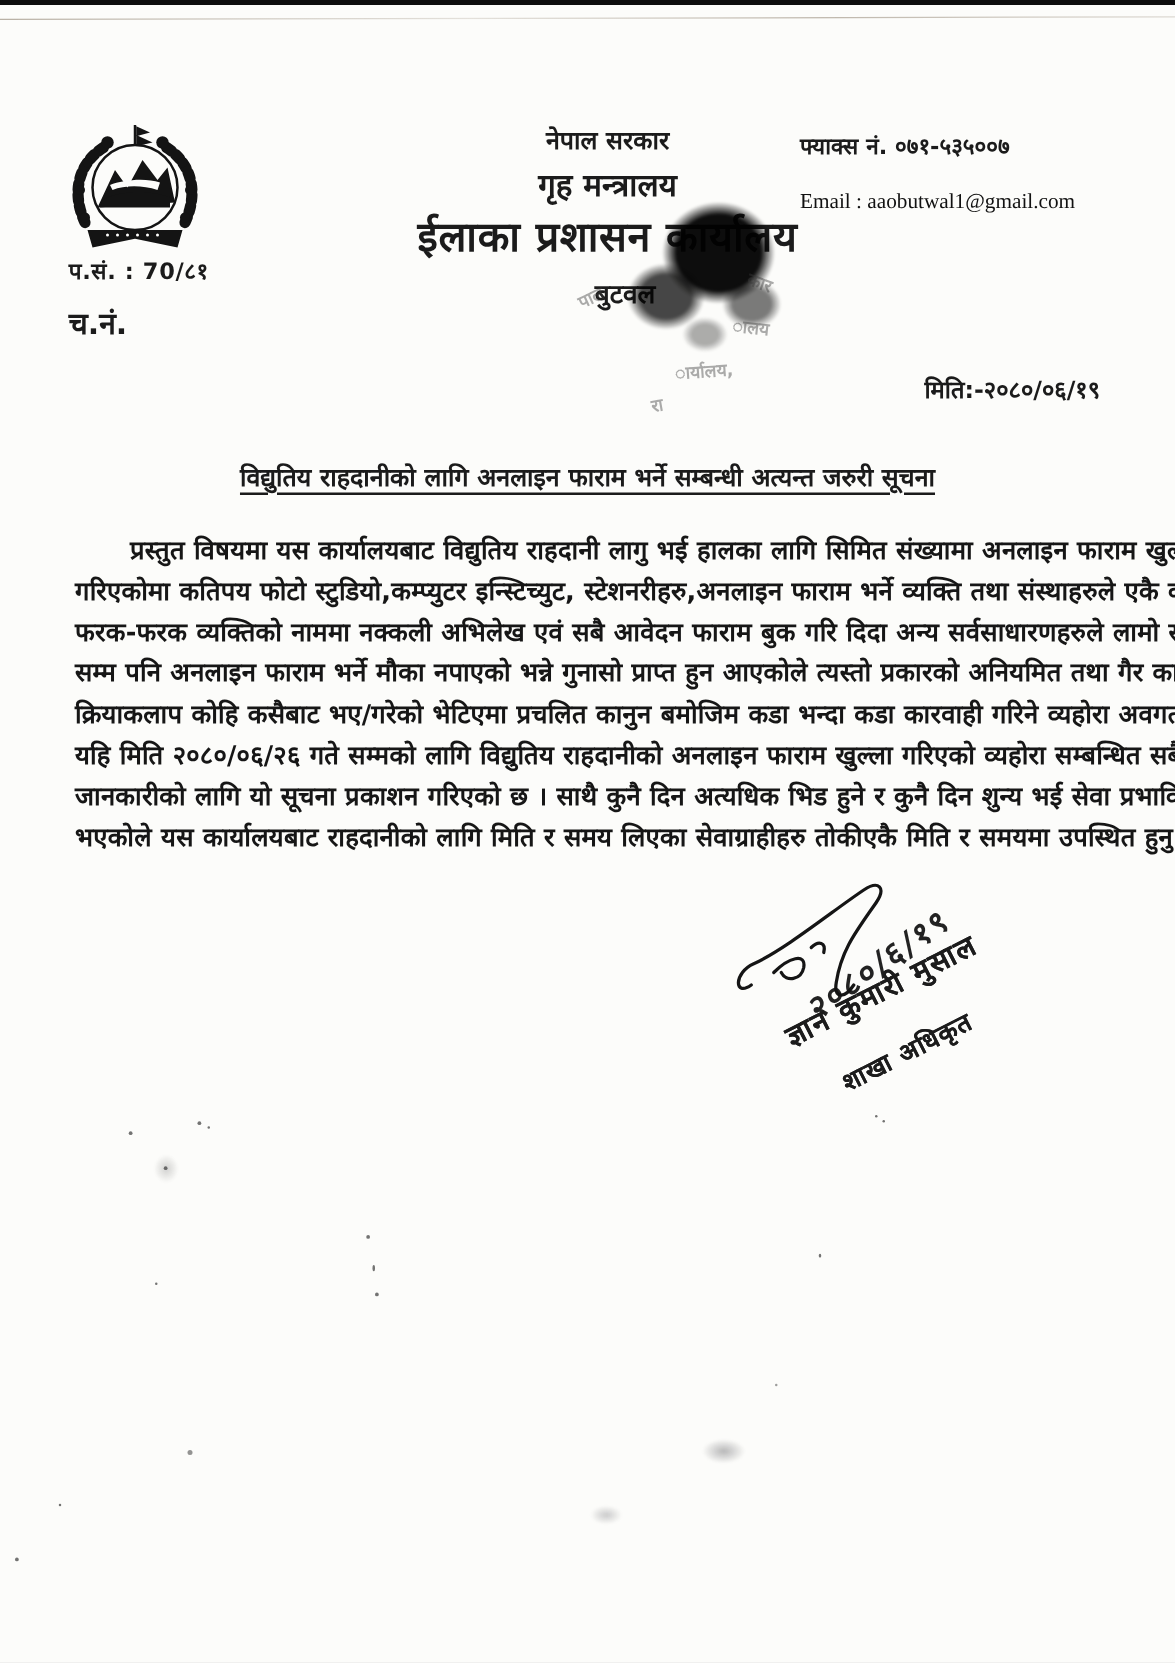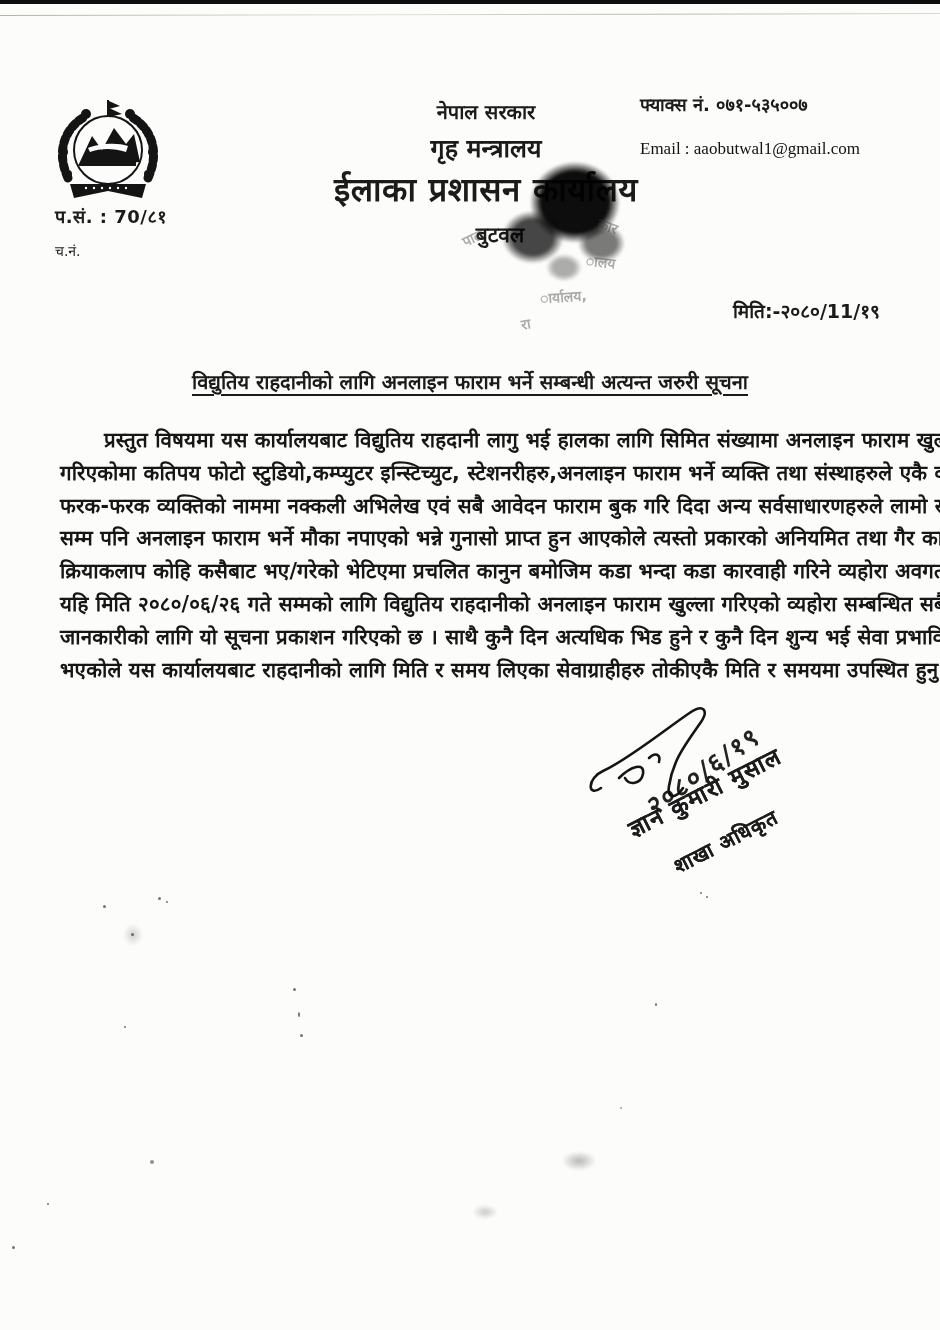--- a/index.html
+++ b/index.html
@@ -19,29 +19,29 @@
   .smudge.a { left:556px; top:1148px; width:46px; height:26px;
     background:radial-gradient(closest-side, rgba(80,80,85,.4), transparent 75%); }
   .smudge.b { left:468px; top:1202px; width:34px; height:20px;
     background:radial-gradient(closest-side, rgba(90,90,95,.3), transparent 75%); }
   .smudge.c { left:120px; top:920px; width:26px; height:30px;
     background:radial-gradient(closest-side, rgba(60,60,60,.22), transparent 75%); }
 
   
   .emblem { position:absolute; left:52px; top:100px; width:112px; height:106px; }
   .ref-no { position:absolute; left:55px; top:204px; font-size:18px; font-weight:600; letter-spacing:.5px; }
-  .dispatch-no { position:absolute; left:55px; top:241px; font-size:14px; font-weight:400; }
+  .dispatch-no { position:absolute; left:55px; top:241px; font-size:24px; font-weight:700; }
 
   .center-block { position:absolute; left:0; right:0; top:98px; text-align:center; transform:translateX(16px); z-index:1; }
   .gov-name { font-size:20px; font-weight:600; }
   .ministry-name { font-size:25px; font-weight:700; margin-top:5px; }
   .office-name { font-size:33px; font-weight:700; margin-top:2px; letter-spacing:.5px; }
   .office-place { font-size:21px; font-weight:700; margin-top:9px; transform:translateX(14px); }
 
-  .contact-block { position:absolute; left:640px; top:92px; width:250px; z-index:1; }
+  .contact-block { position:absolute; left:640px; top:104px; width:250px; z-index:1; }
   .fax-line { font-size:18px; font-weight:600; }
   .email-line { font-family:"Liberation Serif","DejaVu Serif",serif; font-size:17px; margin-top:23px; color:#111; }
 
   
   .stamp-blob { position:absolute; left:486px; top:146px; width:156px; height:152px; z-index:2;
     mix-blend-mode:multiply; filter:blur(1px);
     background:
       radial-gradient(62px 56px at 57% 37%, rgba(5,5,5,.97) 0 54%, transparent 73%),
       radial-gradient(42px 36px at 30% 60%, rgba(10,10,10,.75) 0 48%, transparent 74%),
       radial-gradient(34px 28px at 74% 64%, rgba(15,15,15,.55) 0 44%, transparent 70%),
@@ -142,21 +142,21 @@
     <div class="email-line">Email : aaobutwal1@gmail.com</div>
   </div>
 
   <div class="stamp-blob"></div>
   <span class="stamp-fragment frag-0">पाल</span>
   <span class="stamp-fragment frag-1">कार</span>
   <span class="stamp-fragment frag-2">ालय</span>
   <span class="stamp-fragment frag-3">ार्यालय,</span>
   <span class="stamp-fragment frag-4">रा</span>
 
-  <div class="date-line">मिति:-२०८०/11/१९</div>
+  <div class="date-line">मिति:-२०८०/०६/१९</div>
 
   <div class="subject">विद्युतिय राहदानीको लागि अनलाइन फाराम भर्ने सम्बन्धी अत्यन्त जरुरी सूचना</div>
 
   <div class="body-text">
     <div class="body-line first">प्रस्तुत विषयमा यस कार्यालयबाट विद्युतिय राहदानी लागु भई हालका लागि सिमित संख्यामा अनलाइन फाराम खुला</div>
     <div class="body-line">गरिएकोमा कतिपय फोटो स्टुडियो,कम्प्युटर इन्स्टिच्युट, स्टेशनरीहरु,अनलाइन फाराम भर्ने व्यक्ति तथा संस्थाहरुले एकै व्यक्ति वा</div>
     <div class="body-line">फरक-फरक व्यक्तिको नाममा नक्कली अभिलेख एवं  सबै आवेदन फाराम बुक गरि दिदा अन्य सर्वसाधारणहरुले लामो समय</div>
     <div class="body-line">सम्म पनि अनलाइन फाराम भर्ने मौका नपाएको भन्ने गुनासो प्राप्त हुन आएकोले त्यस्तो प्रकारको अनियमित तथा गैर कानुनी</div>
     <div class="body-line">क्रियाकलाप कोहि कसैबाट भए/गरेको भेटिएमा प्रचलित कानुन बमोजिम कडा भन्दा कडा कारवाही गरिने व्यहोरा अवगत गराउदै</div>
     <div class="body-line">यहि मिति २०८०/०६/२६ गते सम्मको लागि विद्युतिय राहदानीको अनलाइन फाराम खुल्ला गरिएको व्यहोरा सम्बन्धित सबैको</div>

